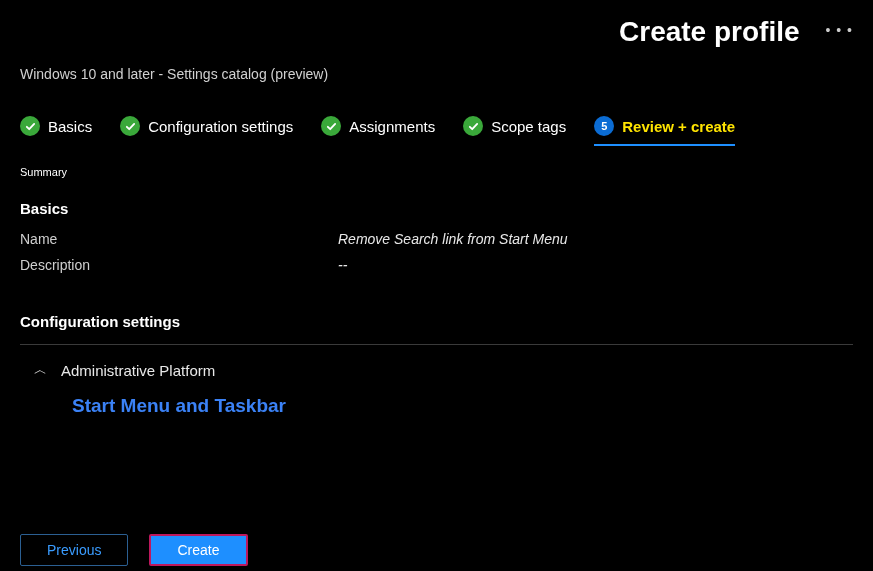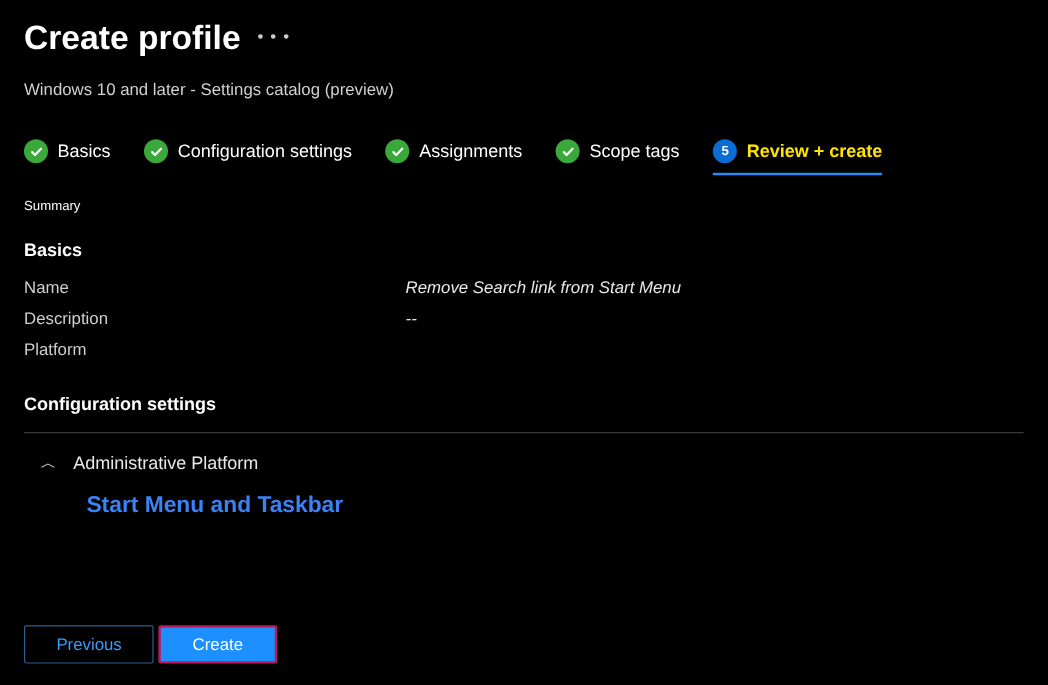--- a/index.html
+++ b/index.html
@@ -11,21 +11,22 @@
       height: 571px;
       overflow: hidden;
       position: relative;
     }
     .header {
       padding: 16px 20px 8px 20px;
     }
     .title-row {
       display: flex;
       align-items: center;
-      gap: 14px;
+      gap: 26px;
+      justify-content: flex-end;
     }
     .page-title {
       font-size: 28px;
       font-weight: 600;
       color: #fff;
     }
     .more-dots {
       color: #ccc;
       font-size: 14px;
       letter-spacing: 1px;
@@ -127,22 +128,22 @@
     .tree-child {
       font-size: 19px;
       font-weight: 700;
       padding: 14px 0 0 52px;
       color: #3b82f6;
     }
     .footer {
       position: absolute;
       left: 0; right: 0; bottom: 0;
       display: flex;
-      gap: 4px;
-      padding: 12px 20px 18px 20px;
+      gap: 21px;
+      padding: 12px 20px 5px 20px;
       background: #000;
     }
     .btn {
       font-size: 14px;
       padding: 6px 26px;
       border-radius: 2px;
       cursor: pointer;
       font-family: inherit;
     }
     .btn-secondary {
@@ -213,21 +214,20 @@
 
   <div class="kv-row">
     <div class="kv-key">Name</div>
     <div class="kv-val">Remove Search link from Start Menu</div>
   </div>
   <div class="kv-row">
     <div class="kv-key">Description</div>
     <div class="kv-val">--</div>
   </div>
   <div class="kv-row">
-    <div class="kv-key">Platform</div>
   </div>
 
   <div class="section2-heading">Configuration settings</div>
   <hr class="sep">
 
   <div class="tree-row">
     <span class="chevron">︿</span>
     <span>Administrative Platform</span>
   </div>
   <div class="tree-child">Start Menu and Taskbar</div>

